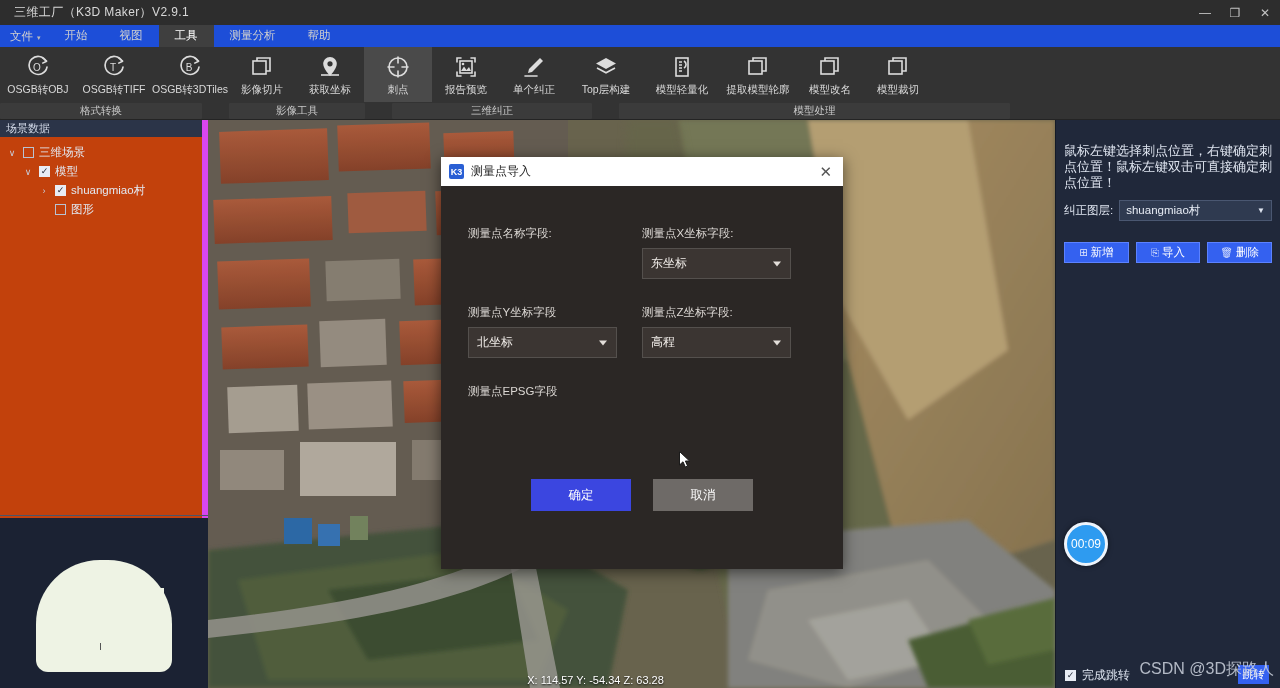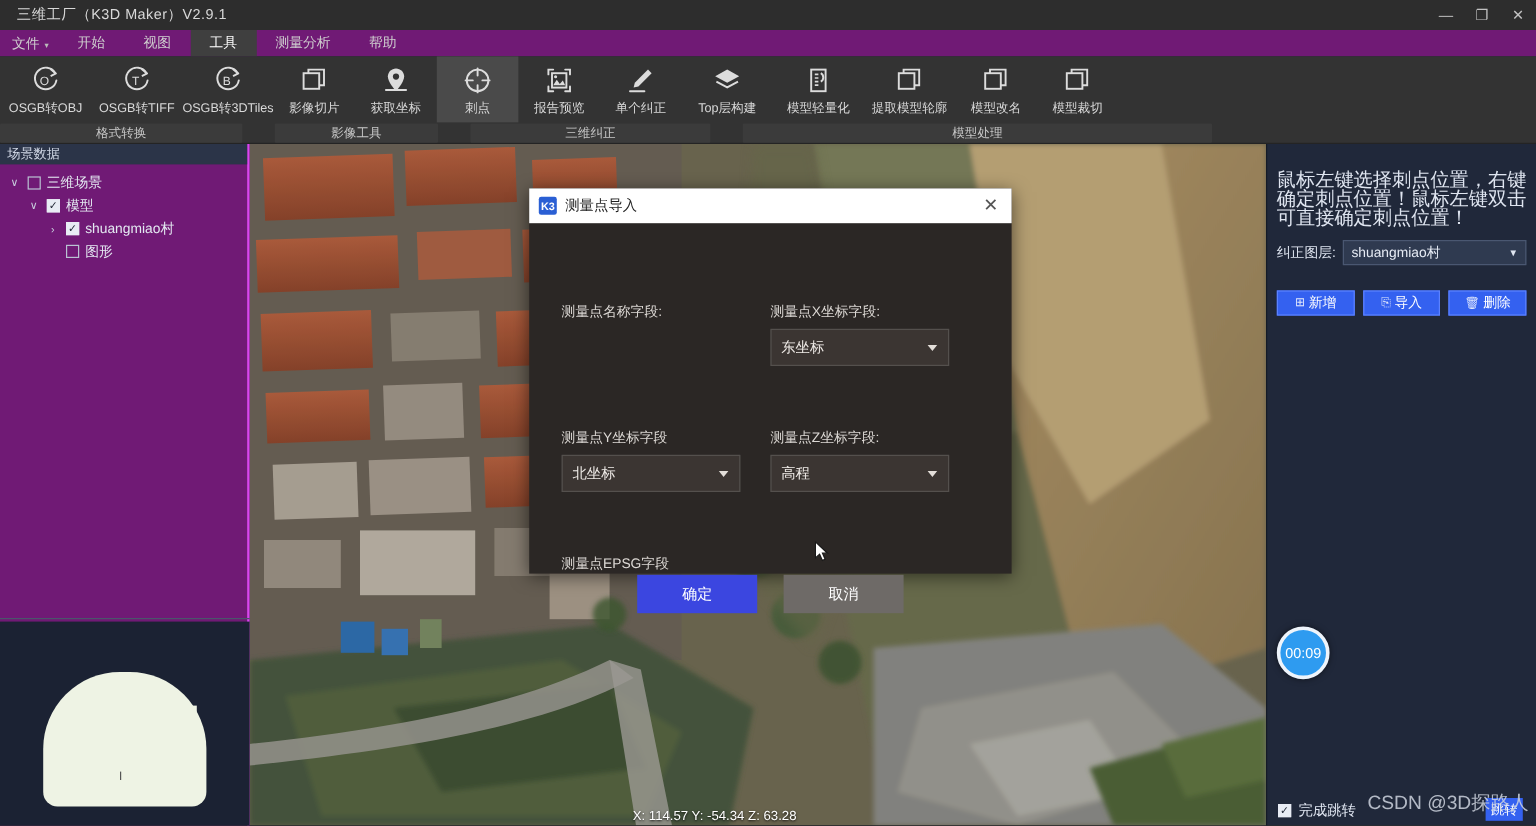--- a/index.html
+++ b/index.html
@@ -18,21 +18,21 @@
     display: flex; align-items: center;
   }
   .titlebar .title { font-size: 12px; padding-left: 14px; letter-spacing: .4px; color: #d8d8d8; }
   .winbtns { position: absolute; right: 0; top: 0; height: 25px; display: flex; }
   .winbtn { width: 30px; height: 25px; display: flex; align-items: center; justify-content: center;
             color: #c2c2c2; font-size: 12px; line-height: 1; }
 
   
   .menubar {
     position: absolute; top: 25px; left: 0; width: 1280px; height: 22px;
-    background: #701a75; display: flex; align-items: flex-end; color: #cfcfcf;
+    background: #1d4ed8; display: flex; align-items: flex-end; color: #cfcfcf;
   }
   .filemenu {
     display: flex; align-items: center; gap: 4px;
     font-size: 11.5px; padding: 2px 8px 3px 10px; color: #cfcfcf;
   }
   .filemenu .caret { font-size: 7px; color: #bbb; transform: translateY(1px); }
   .menutabs { display: flex; align-items: flex-end; height: 22px; }
   .mtab {
     font-size: 11.5px; color: #cfcfcf; padding: 3px 16px 4px 16px; height: 22px;
     display: flex; align-items: center;
@@ -58,21 +58,21 @@
   .groups { position: absolute; top: 56px; left: 0; height: 16px; width: 1280px; display: flex; gap: 24px; }
   .grp {
     height: 16px; background: #3b3b3b; color: #c8c8c8; font-size: 10.5px;
     display: flex; align-items: center; justify-content: center;
     margin-right: 3px; border-radius: 1px;
   }
 
   
   .leftpanel {
     position: absolute; top: 120px; left: 0; width: 208px; height: 568px;
-    background: #701a75; border-right: 2px solid #d946ef;
+    background: #c2410c; border-right: 6px solid #d946ef;
   }
   .panel-head {
     height: 17px; background: #2b3448; color: #cfd6e4; font-size: 11px;
     display: flex; align-items: center; padding-left: 6px;
   }
   .tree { padding: 6px 0 0 0; color: #dfe4ee; font-size: 11.5px; }
   .tnode { display: flex; align-items: center; height: 19px; gap: 5px; }
   .tnode .arrow { width: 12px; text-align: center; font-size: 9px; color: #c8cfdd; }
   .cbx {
     width: 11px; height: 11px; border: 1px solid #b9c2d2; background: transparent;
@@ -98,21 +98,21 @@
   .coords {
     position: absolute; bottom: 2px; left: 0; width: 775px; text-align: center;
     color: #ffffff; font-size: 11px; text-shadow: 0 1px 2px rgba(0,0,0,.9);
   }
 
   
   .rightpanel {
     position: absolute; top: 120px; left: 1055px; width: 225px; height: 568px;
     background: #20283a; border-left: 1px solid #141a26; color: #dce2ee;
   }
-  .hint { font-size: 16px; line-height: 16px; color: #dfe5f0; padding: 23px 8px 6px 8px; }
+  .hint { font-size: 13px; line-height: 16px; color: #dfe5f0; padding: 23px 8px 6px 8px; }
   .rowlayer { display: flex; align-items: center; gap: 6px; padding: 3px 8px 12px 8px; }
   .rowlayer .lb { font-size: 11.5px; color: #dfe5f0; white-space: nowrap; }
   .combo {
     flex: 1; height: 21px; background: #2f3a50; border: 1px solid #4a5771;
     display: flex; align-items: center; padding: 0 6px; font-size: 11.5px; color: #e6ebf4;
     position: relative;
   }
   .combo .dcar { position: absolute; right: 6px; font-size: 8px; color: #dfe5f0; }
   .btnrow { display: flex; gap: 7px; padding: 9px 8px 0 8px; }
   .bluebtn {
@@ -134,36 +134,36 @@
     background: #3461f0; color: #fff; font-size: 11px;
     display: flex; align-items: center; justify-content: center;
   }
   .watermark {
     position: absolute; right: 6px; bottom: 8px; font-size: 16px; color: #cdd3de;
     opacity: .85; white-space: nowrap; pointer-events: none;
   }
 
   
   .modal {
-    position: absolute; left: 441px; top: 157px; width: 402px; height: 321px;
+    position: absolute; left: 441px; top: 157px; width: 402px; height: 412px;
     background: #2b2725; box-shadow: 0 3px 14px rgba(0,0,0,.55);
   }
   .modal-head {
     height: 29px; background: #ffffff; display: flex; align-items: center; padding: 0 8px;
   }
   .mh-icon {
     width: 15px; height: 15px; background: #2a5fd4; color: #fff; font-size: 9px;
     display: flex; align-items: center; justify-content: center; border-radius: 2px; font-weight: bold;
   }
   .mh-title { font-size: 12px; color: #222; margin-left: 7px; }
   .mh-close { margin-left: auto; font-size: 15px; color: #555; line-height: 1; padding: 0 3px; }
   .modal-body { position: relative; padding: 40px 27px 0 27px; }
   .fgrid { display: flex; flex-wrap: wrap; }
   .fld { width: 50%; margin-bottom: 26px; }
-  .fld .flabel { font-size: 11.5px; color: #dcd8d4; margin-bottom: 7px; margin-top: 26px; }
+  .fld .flabel { font-size: 11.5px; color: #dcd8d4; margin-bottom: 7px; }
   .sel {
     width: 149px; height: 31px; background: #3b3532; border: 1px solid #54504d;
     display: flex; align-items: center; padding: 0 8px; position: relative;
     font-size: 12px; color: #f0ece8;
   }
   .sel .scar {
     position: absolute; right: 9px; top: 50%; transform: translateY(-50%);
     width: 0; height: 0; border-left: 4px solid transparent; border-right: 4px solid transparent;
     border-top: 5px solid #e3ded9;
   }

